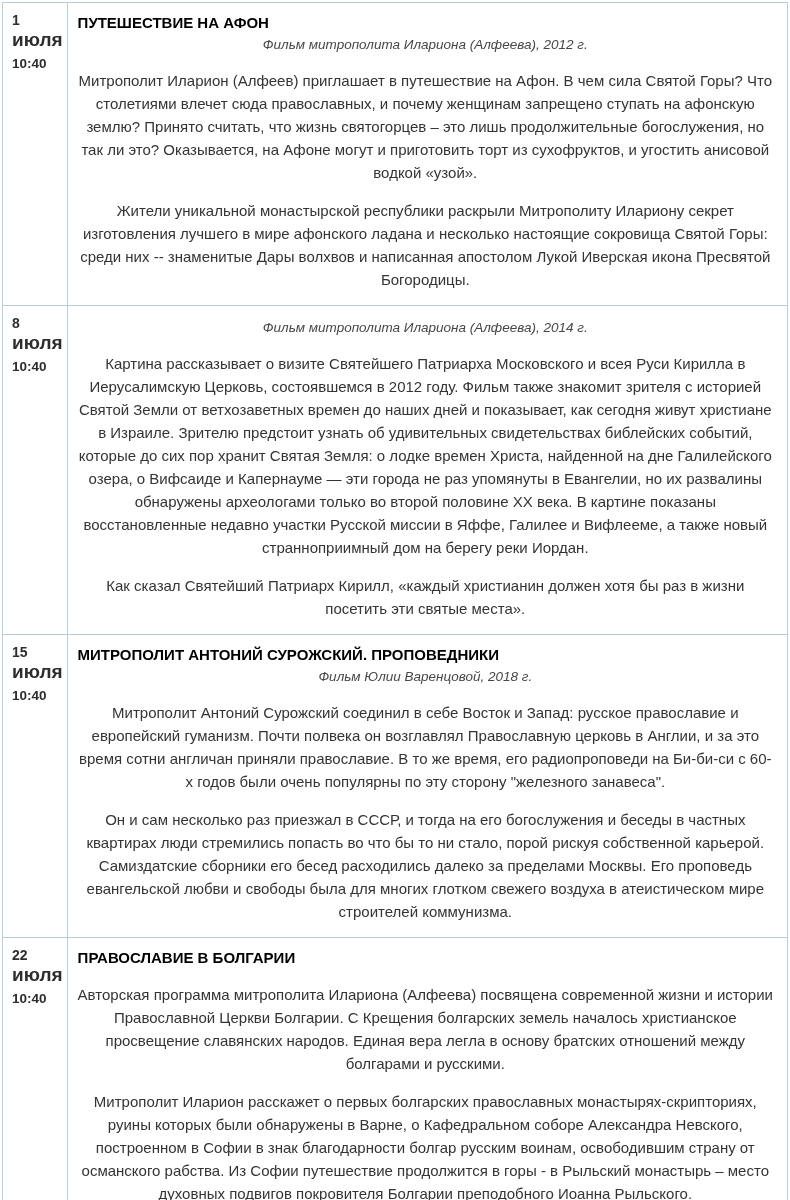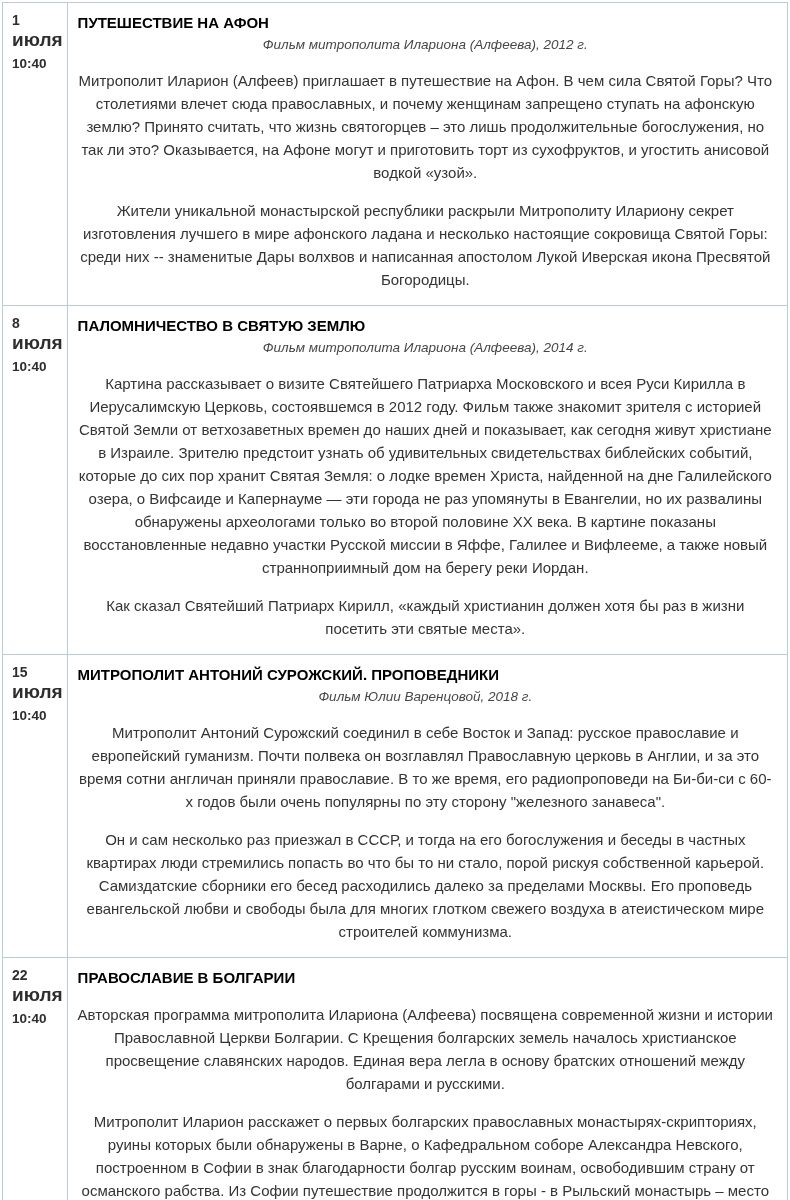--- a/index.html
+++ b/index.html
@@ -76,21 +76,20 @@
     </div>
   </div>
 
   <div class="row">
     <div class="date-cell">
       <div class="day">8</div>
       <div class="month">июля</div>
       <div class="time">10:40</div>
     </div>
     <div class="content-cell">
-      <div class="title">ПАЛОМНИЧЕСТВО В СВЯТУЮ ЗЕМЛЮ</div>
       <div class="credit">Фильм митрополита Илариона (Алфеева), 2014 г.</div>
       <p class="desc">Картина рассказывает о визите Святейшего Патриарха Московского и всея Руси Кирилла в Иерусалимскую Церковь, состоявшемся в 2012 году. Фильм также знакомит зрителя с историей Святой Земли от ветхозаветных времен до наших дней и показывает, как сегодня живут христиане в Израиле. Зрителю предстоит узнать об удивительных свидетельствах библейских событий, которые до сих пор хранит Святая Земля: о лодке времен Христа, найденной на дне Галилейского озера, о Вифсаиде и Капернауме — эти города не раз упомянуты в Евангелии, но их развалины обнаружены археологами только во второй половине XX века. В картине показаны восстановленные недавно участки Русской миссии в Яффе, Галилее и Вифлееме, а также новый странноприимный дом на берегу реки Иордан.</p>
       <p class="desc">Как сказал Святейший Патриарх Кирилл, «каждый христианин должен хотя бы раз в жизни посетить эти святые места».</p>
     </div>
   </div>
 
   <div class="row">
     <div class="date-cell">
       <div class="day">15</div>
       <div class="month">июля</div>

